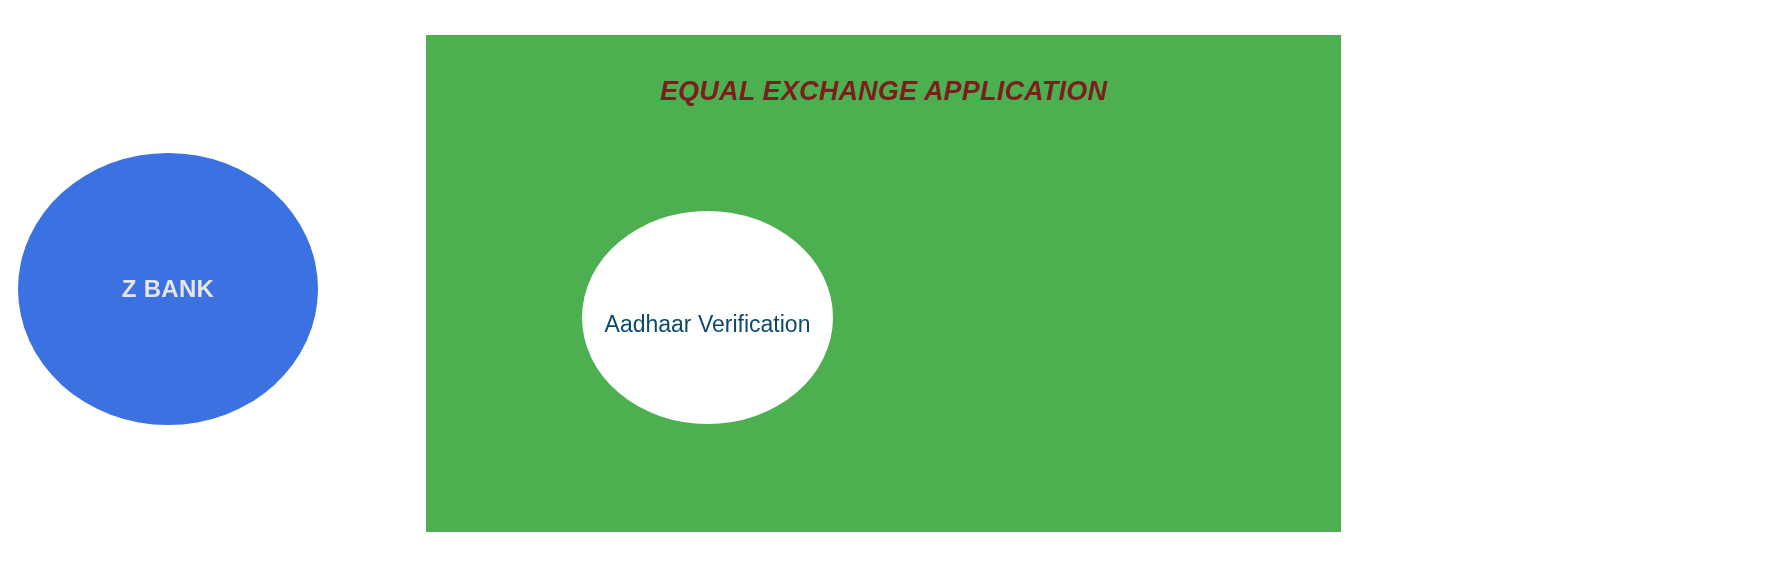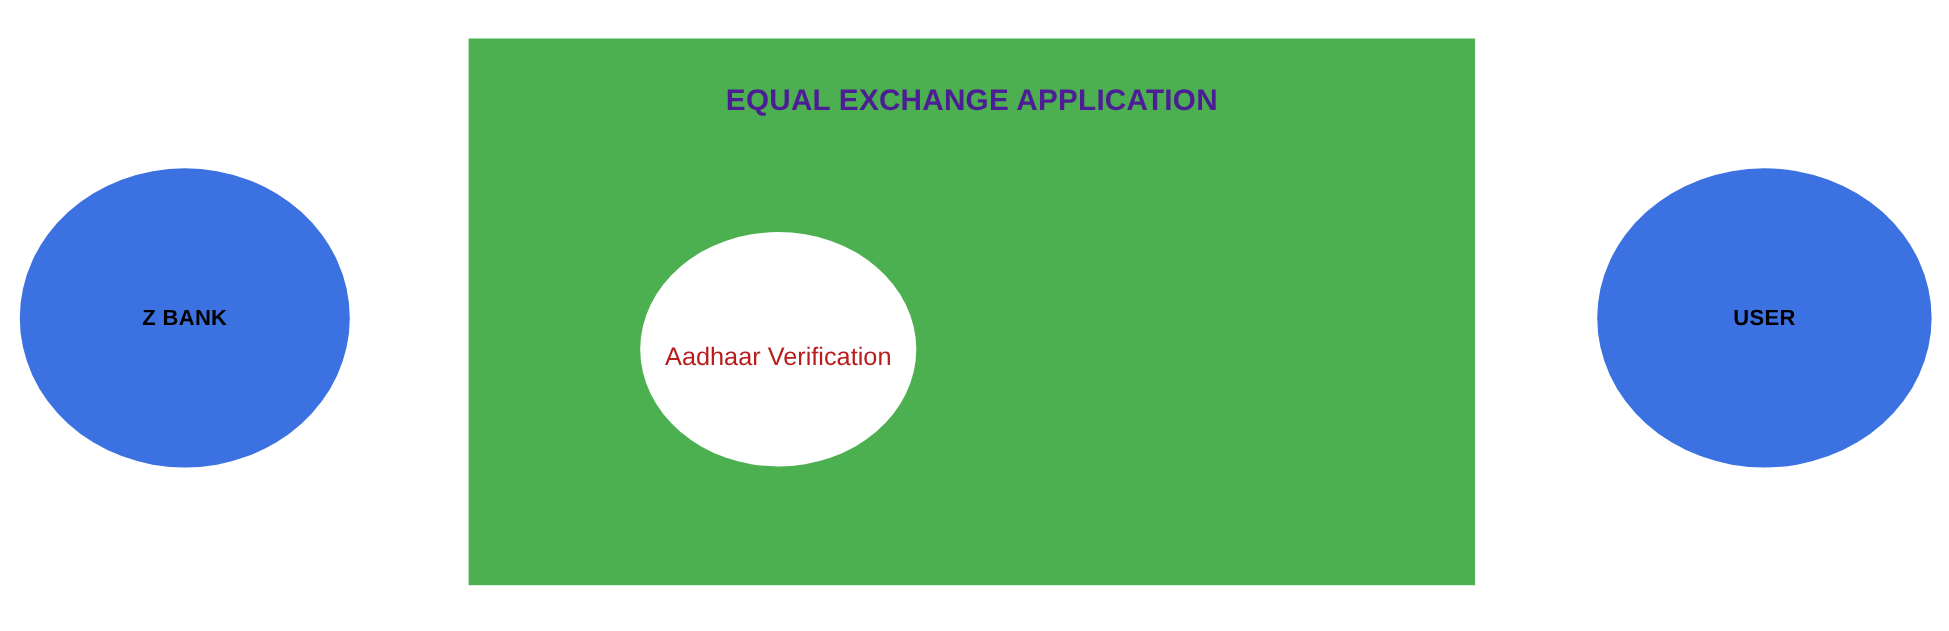--- a/index.html
+++ b/index.html
@@ -30,40 +30,41 @@
     height: 497px;
     background: #4CAF50;
   }
 
   .app-title {
     position: absolute;
     left: 0;
     top: 40px;
     width: 100%;
     text-align: center;
-    color: #4c1d95;
+    color: #7f1d1d;
     font-family: "Liberation Sans", sans-serif;
     font-weight: bold;
     font-size: 27px;
     letter-spacing: 0.2px;
     line-height: 1.2;
     white-space: nowrap;
+    font-style: italic;
   }
 
   
   .service-node {
     position: absolute;
     background: #ffffff;
     border-radius: 50%;
     display: flex;
     align-items: center;
     justify-content: center;
   }
   .service-node .node-label {
-    color: #b91c1c;
+    color: #0c4a6e;
     font-family: "Liberation Sans", sans-serif;
     font-weight: normal;
     font-size: 23px;
     line-height: 1.2;
     white-space: nowrap;
     text-align: center;
   }
 
   #node-aadhaar {
     left: 156px;   
@@ -83,24 +84,24 @@
 
   
   .actor-node {
     position: absolute;
     border-radius: 50%;
     display: flex;
     align-items: center;
     justify-content: center;
   }
   .actor-node .node-label {
-    color: #000000;
+    color: #e5e5e5;
     font-family: "Liberation Sans", sans-serif;
     font-weight: bold;
-    font-size: 20px;
+    font-size: 24px;
     letter-spacing: 0.3px;
     line-height: 1.2;
     white-space: nowrap;
     text-align: center;
   }
 
   #node-zbank {
     left: 18px;
     top: 153px;
     width: 300px;
@@ -127,17 +128,14 @@
 
     <div class="app-title">EQUAL EXCHANGE APPLICATION</div>
 
     <div class="service-node" id="node-aadhaar">
       <span class="node-label">Aadhaar Verification</span>
     </div>
 
 
   </div>
 
-  <div class="actor-node" id="node-user" style="background:#3B71E0;">
-    <span class="node-label">USER</span>
-  </div>
 
 </div>
 
 </body></html>

